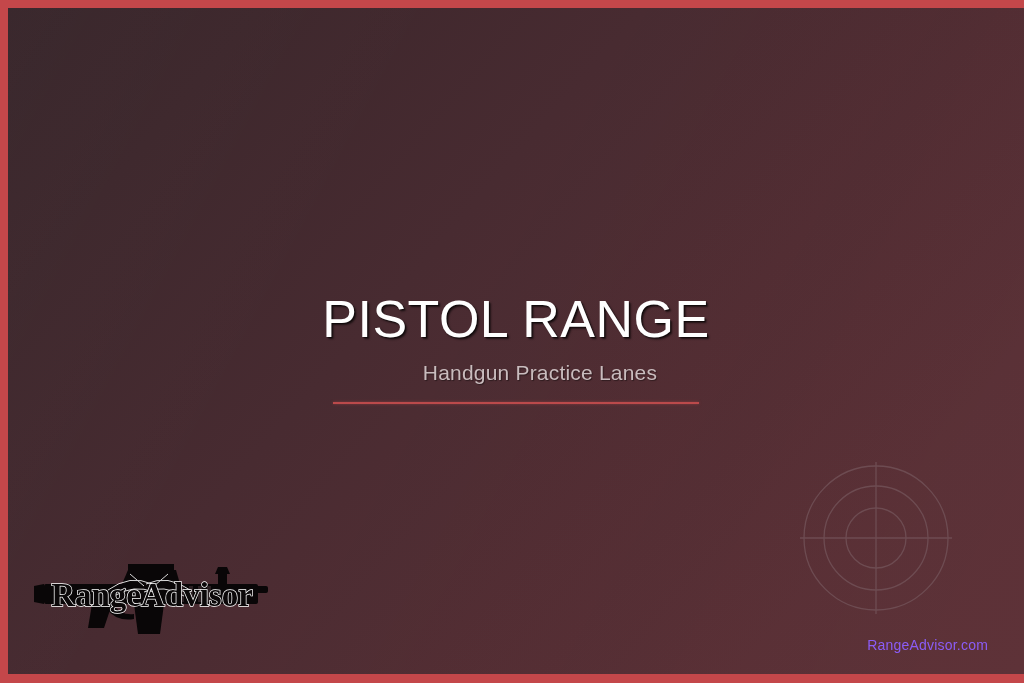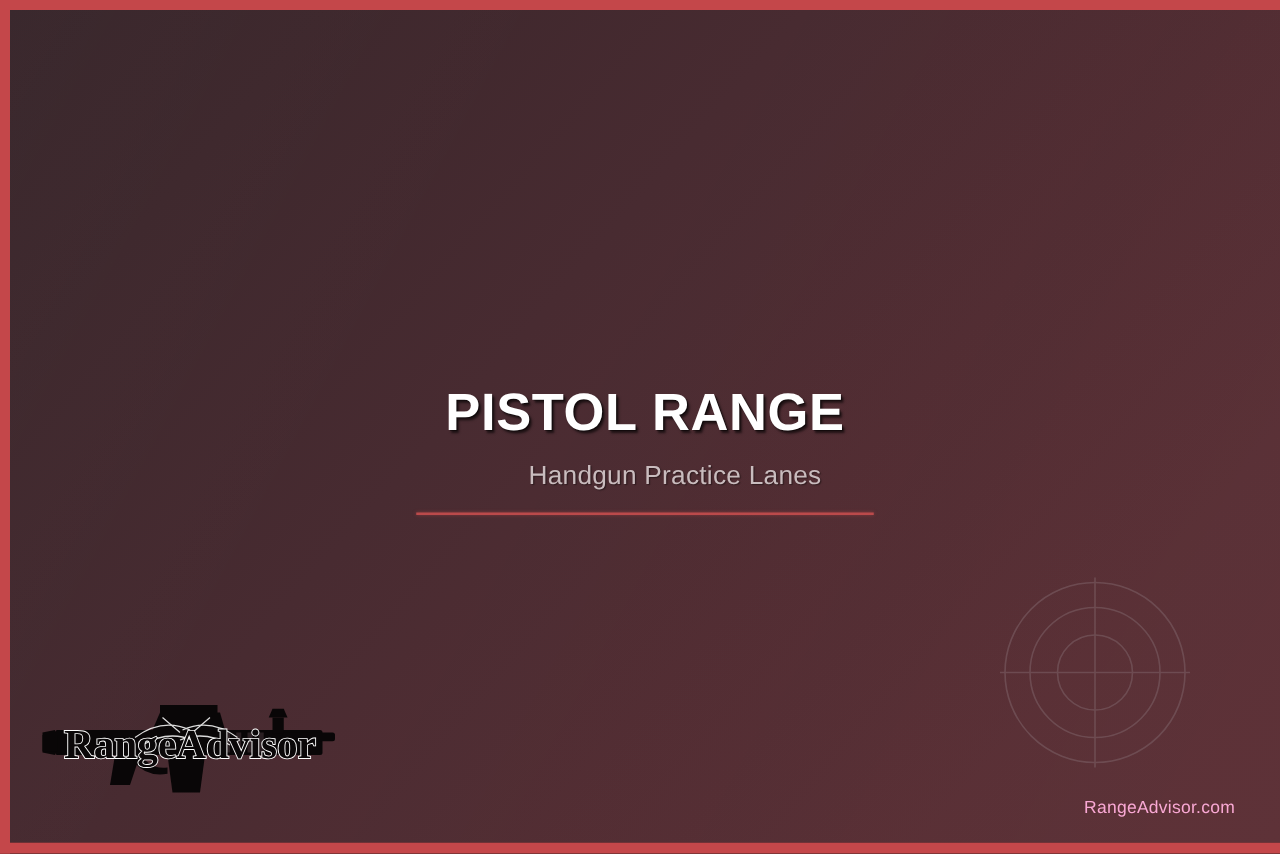--- a/index.html
+++ b/index.html
@@ -62,23 +62,23 @@
 
   
   #title-block {
     position: absolute;
     left: 0;
     right: 0;
     top: 284px;
     text-align: center;
   }
   #slide-title {
-    margin: 16px;
-    font-size: 42px;
-    font-weight: bold;
+    margin: 0;
+    font-size: 52px;
+    font-weight: normal;
     letter-spacing: 0.5px;
     color: #ffffff;
     line-height: 1.06;
     text-shadow: 2px 2px 2px rgba(0,0,0,0.62),
                  1px 1px 0 rgba(0,0,0,0.38);
   }
   #slide-subtitle {
     margin: 14px 0 0 0;
     font-size: 21px;
     font-weight: normal;
@@ -103,21 +103,21 @@
     width: 245px;
     height: 88px;
   }
 
   
   #footer-url {
     position: absolute;
     right: 36px;
     bottom: 21px;
     font-size: 14px;
-    color: #f9a8d4;
+    color: #8b5cf6;
     letter-spacing: 0.2px;
   }
 </style>
 </head>
 <body>
 
 <div id="slide">
 
   <div id="bg"></div>
   <div id="bg-sheen"></div>

